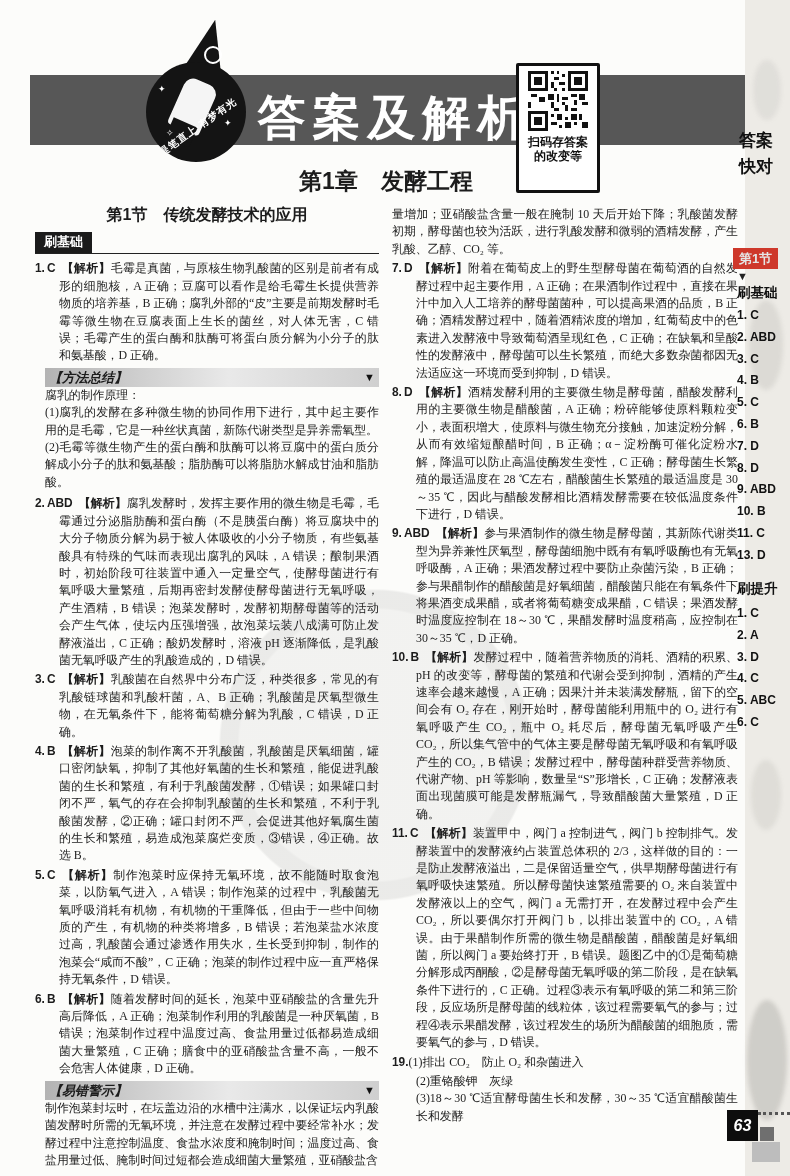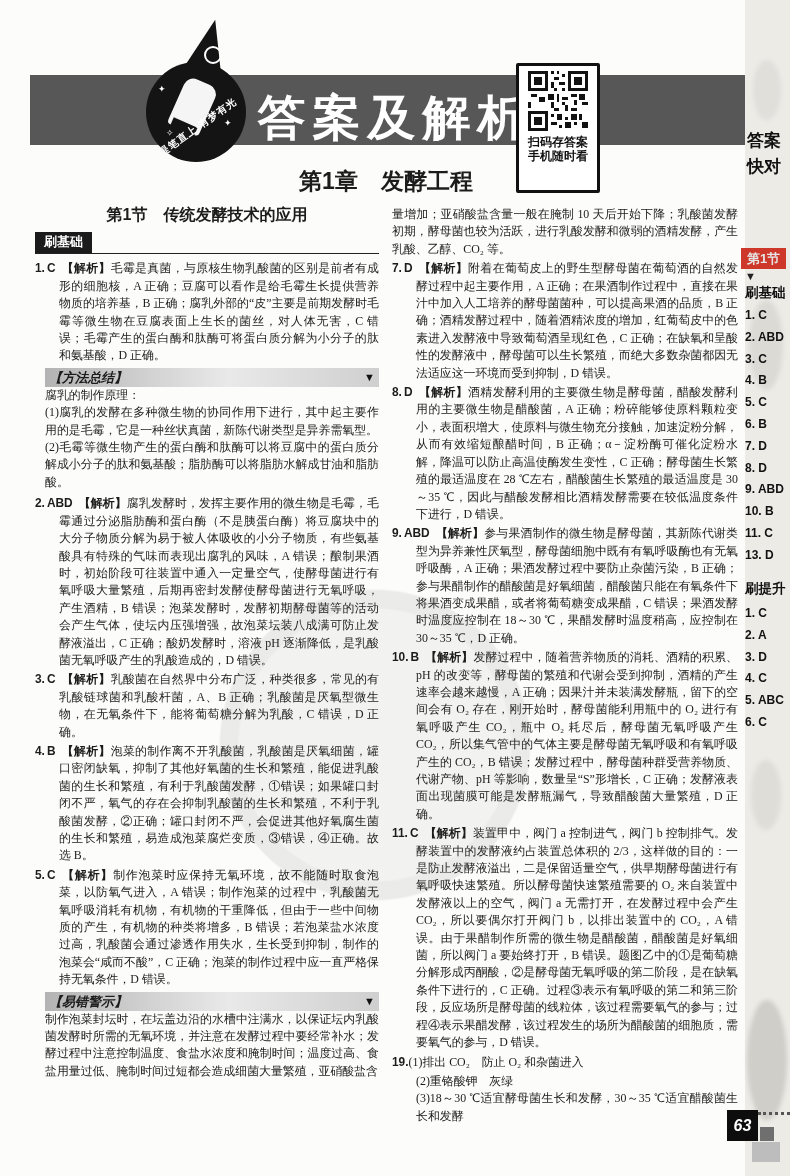--- a/index.html
+++ b/index.html
@@ -57,21 +57,21 @@
   .mbar .tri{float:right;font-size:11px;color:#111;}
   .kai{margin:2px 0;color:#222;}
   .kai p,.mbox p{margin:0;}
   .sub12{padding-left:24px;}
   
   .wm{position:absolute;left:210px;top:580px;width:330px;height:330px;border-radius:50%;
       background:radial-gradient(circle at 50% 50%, rgba(60,60,60,.05) 0 58%, rgba(60,60,60,.09) 59% 66%, transparent 67%);
       z-index:0;pointer-events:none;}
   .col{z-index:1;}
   
-  .sidebar{position:absolute;right:4px;top:0;width:45px;height:1176px;z-index:2;
+  .sidebar{position:absolute;right:12px;top:0;width:45px;height:1176px;z-index:2;
            font-family:"Liberation Sans",sans-serif;margin-left:23px;}
   .quick{position:absolute;left:3px;top:128px;width:40px;font-weight:bold;font-size:17px;line-height:26px;
          text-align:center;color:#111;}
   .sectab{position:absolute;left:0;top:248px;width:45px;height:21px;background:#ce382b;color:#e5e5e5;
           font-weight:bold;font-size:13px;line-height:21px;text-align:center;}
   .side-tri{position:absolute;left:4px;top:270px;font-size:11px;color:#222;}
   .side-label{position:absolute;left:4px;font-weight:bold;font-size:13.5px;color:#111;}
   .lab1{top:284px;} .lab2{top:580px;}
   .side-list{position:absolute;left:4px;width:44px;font-weight:bold;font-size:12px;color:#111;}
   .list1{top:305px;line-height:21.8px;} .list2{top:603px;line-height:21.8px;}
@@ -155,21 +155,21 @@
         <rect x="15" y="15" width="2" height="2"></rect>
           <rect x="18" y="15" width="1" height="2"></rect>
           <rect x="19" y="18" width="2" height="2"></rect>
         <rect x="8" y="18" width="2" height="1"></rect>
           <rect x="11" y="19" width="1" height="1"></rect>
           <rect x="13" y="18" width="2" height="2"></rect>
           <rect x="16" y="18" width="1" height="1"></rect>
       </g>
     </svg>
     <div class="qr-cap">扫码存答案</div>
-    <div class="qr-cap">手机随时看</div>
+    <div class="qr-cap">的改变等</div>
   </div>
 
   <div class="chapter">第1章　发酵工程</div>
 
   <div class="col left">
     <div class="sec-title">第1节　传统发酵技术的应用</div>
     <div class="tagrow">
       <span class="btag">刷基础</span>
     </div>
 
@@ -191,20 +191,23 @@
       <span class="qnum">2.</span><span class="qans">ABD</span><span class="tag">【解析】</span><span>腐乳发酵时，发挥主要作用的微生物是毛霉，毛霉通过分泌脂肪酶和蛋白酶（不是胰蛋白酶）将豆腐块中的大分子物质分解为易于被人体吸收的小分子物质，有些氨基酸具有特殊的气味而表现出腐乳的风味，A 错误；酿制果酒时，初始阶段可往装置中通入一定量空气，使酵母菌进行有氧呼吸大量繁殖，后期再密封发酵使酵母菌进行无氧呼吸，产生酒精，B 错误；泡菜发酵时，发酵初期酵母菌等的活动会产生气体，使坛内压强增强，故泡菜坛装八成满可防止发酵液溢出，C 正确；酸奶发酵时，溶液 pH 逐渐降低，是乳酸菌无氧呼吸产生的乳酸造成的，D 错误。</span>
     </div>
     <div class="qa">
       <span class="qnum">3.</span><span class="qans">C</span><span class="tag">【解析】</span><span>乳酸菌在自然界中分布广泛，种类很多，常见的有乳酸链球菌和乳酸杆菌，A、B 正确；乳酸菌是厌氧型微生物，在无氧条件下，能将葡萄糖分解为乳酸，C 错误，D 正确。</span>
     </div>
     <div class="qa">
       <span class="qnum">4.</span><span class="qans">B</span><span class="tag">【解析】</span><span>泡菜的制作离不开乳酸菌，乳酸菌是厌氧细菌，罐口密闭缺氧，抑制了其他好氧菌的生长和繁殖，能促进乳酸菌的生长和繁殖，有利于乳酸菌发酵，①错误；如果罐口封闭不严，氧气的存在会抑制乳酸菌的生长和繁殖，不利于乳酸菌发酵，②正确；罐口封闭不严，会促进其他好氧腐生菌的生长和繁殖，易造成泡菜腐烂变质，③错误，④正确。故选 B。</span>
     </div>
     <div class="qa">
       <span class="qnum">5.</span><span class="qans">C</span><span class="tag">【解析】</span><span>制作泡菜时应保持无氧环境，故不能随时取食泡菜，以防氧气进入，A 错误；制作泡菜的过程中，乳酸菌无氧呼吸消耗有机物，有机物的干重降低，但由于一些中间物质的产生，有机物的种类将增多，B 错误；若泡菜盐水浓度过高，乳酸菌会通过渗透作用失水，生长受到抑制，制作的泡菜会“咸而不酸”，C 正确；泡菜的制作过程中应一直严格保持无氧条件，D 错误。</span>
+    </div>
+    <div class="qa">
+      <span class="qnum">6.</span><span class="qans">B</span><span class="tag">【解析】</span><span>随着发酵时间的延长，泡菜中亚硝酸盐的含量先升高后降低，A 正确；泡菜制作利用的乳酸菌是一种厌氧菌，B 错误；泡菜制作过程中温度过高、食盐用量过低都易造成细菌大量繁殖，C 正确；膳食中的亚硝酸盐含量不高，一般不会危害人体健康，D 正确。</span>
     </div>
 
     <div class="mbox">
       <div class="mbar">
         <span>【易错警示】</span>
         <span class="tri">▼</span>
       </div>
       <p class="kai">制作泡菜封坛时，在坛盖边沿的水槽中注满水，以保证坛内乳酸菌发酵时所需的无氧环境，并注意在发酵过程中要经常补水；发酵过程中注意控制温度、食盐水浓度和腌制时间；温度过高、食盐用量过低、腌制时间过短都会造成细菌大量繁殖，亚硝酸盐含</p>
     </div>
   </div>

